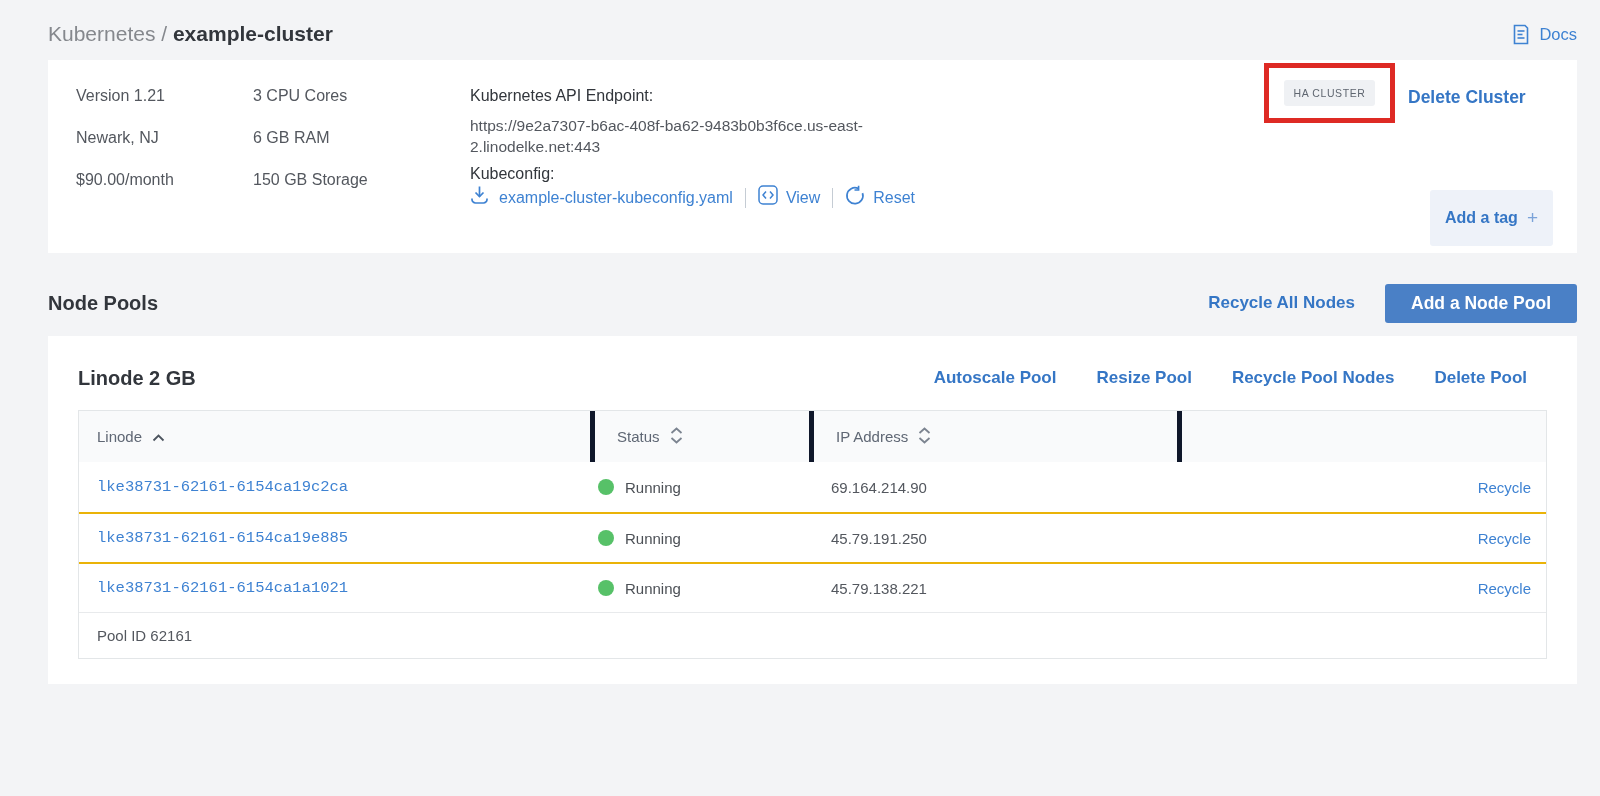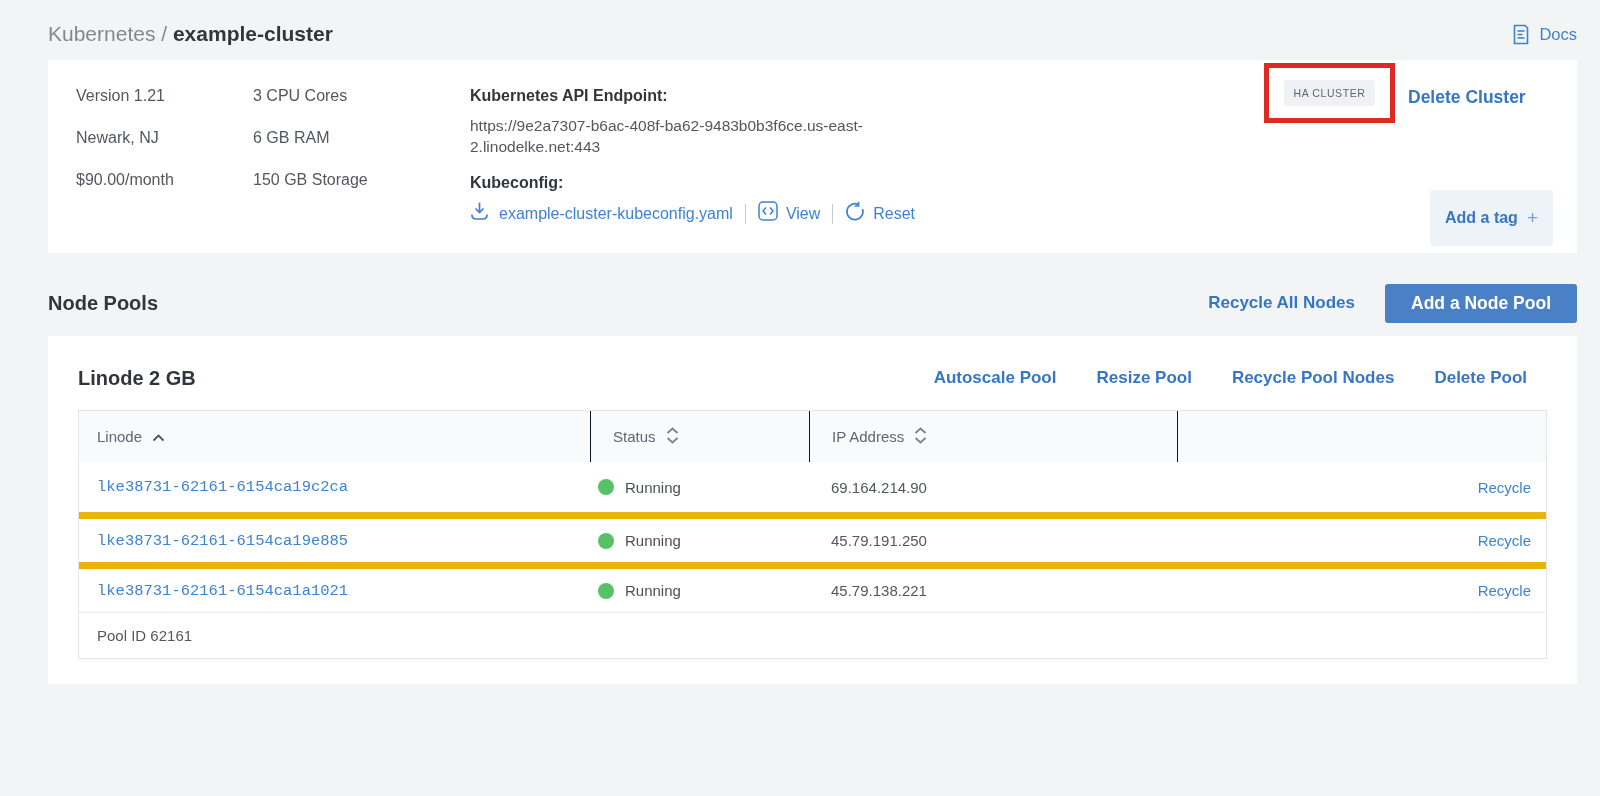--- a/index.html
+++ b/index.html
@@ -20,24 +20,24 @@
 .docs-link svg { display:block; }
 
 
 .card { background:#ffffff; }
 .summary-card { position:relative; height:193px; padding:26px 28px; display:flex; }
 .sum-col { font-size:16px; line-height:20px; }
 .sum-col1 div, .sum-col2 div { margin-bottom:22px; }
 .sum-col1 { width:177px; }
 .sum-col2 { width:217px; }
 .sum-col3 { width:470px; }
-.lbl-bold { font-weight:700; color:#32363c; font-size:16px; line-height:20px; }
+.lbl-bold { font-weight:400; color:#32363c; font-size:16px; line-height:20px; }
 .endpoint-url { margin-top:9px; width:400px; line-height:21px; font-size:15.5px; word-break:break-all; }
-.kubeconfig-label { margin-top:16px; }
-.kubeconfig-row { margin-top:8px; display:flex; align-items:center; font-size:16px; color:#3e82d2; }
+.kubeconfig-label { margin-top:7px; }
+.kubeconfig-row { margin-top:1px; display:flex; align-items:center; font-size:16px; color:#3e82d2; }
 .kubeconfig-row .sep { width:1px; height:20px; background:#c5ccd4; margin:0 12px; }
 .kc-link { display:flex; align-items:center; gap:10px; color:#3e82d2; }
 .kc-action { display:flex; align-items:center; gap:8px; color:#3e82d2; }
 
 .ha-annotation { position:absolute; left:1216px; top:3px; width:131px; height:60px;
   border:5px solid #de2a24; display:flex; align-items:center; justify-content:center; }
 .ha-chip { background:#eff1f4; color:#5f6670; font-size:10.5px; letter-spacing:0.6px;
   padding:7px 10px; border-radius:3px; white-space:nowrap; }
 .delete-cluster { position:absolute; left:1360px; top:27px; color:#3576c5; font-weight:700; font-size:17.5px; }
 .add-tag-btn { position:absolute; right:24px; top:130px; height:56px; background:#eef2f9;
@@ -60,22 +60,22 @@
 .pool-name { font-size:20px; font-weight:700; color:#32363c; }
 .pool-actions { display:flex; gap:40px; margin-right:20px; }
 .pool-actions span { color:#3576c5; font-weight:700; font-size:17px; }
 
 
 .pool-table { margin-top:20px; border:1px solid #e3e6e8; }
 .t-row { display:grid; grid-template-columns:511px 219px 368px auto; }
 .t-head { background:#f9fafb; height:51px; }
 .t-head .t-cell { display:flex; align-items:center; gap:10px; color:#5f6774; font-size:15px; padding-left:22px; }
 .t-head .t-cell:first-child { padding-left:18px; }
-.t-head .t-cell + .t-cell { border-left:1px solid #0f172a; }
-.t-body .t-row { height:50px; border-top:7px solid #eab308; background:#fff; }
+.t-head .t-cell + .t-cell { border-left:5px solid #0f172a; }
+.t-body .t-row { height:50px; border-top:2px solid #eab308; background:#fff; }
 .t-body .t-row:first-child { border-top:none; }
 .t-cell { display:flex; align-items:center; }
 .cell-linode { padding-left:18px; color:#3e82d2; font-size:15.5px;font-family:Liberation Mono, monospace; }
 .cell-status { padding-left:8px; gap:11px; color:#4c5056; font-size:15px; }
 .status-dot { width:16px; height:16px; border-radius:50%; background:#57c168; }
 .cell-ip { padding-left:22px; font-size:15px; color:#53575e; }
 .cell-action { justify-content:flex-end; padding-right:15px; color:#3e82d2; font-size:15px; }
 .t-footer { height:46px; border-top:1px solid #e8eaec; background:#fff; display:flex; align-items:center; padding-left:18px; font-size:15px; color:#53575e; }
 </style>
 </head>

